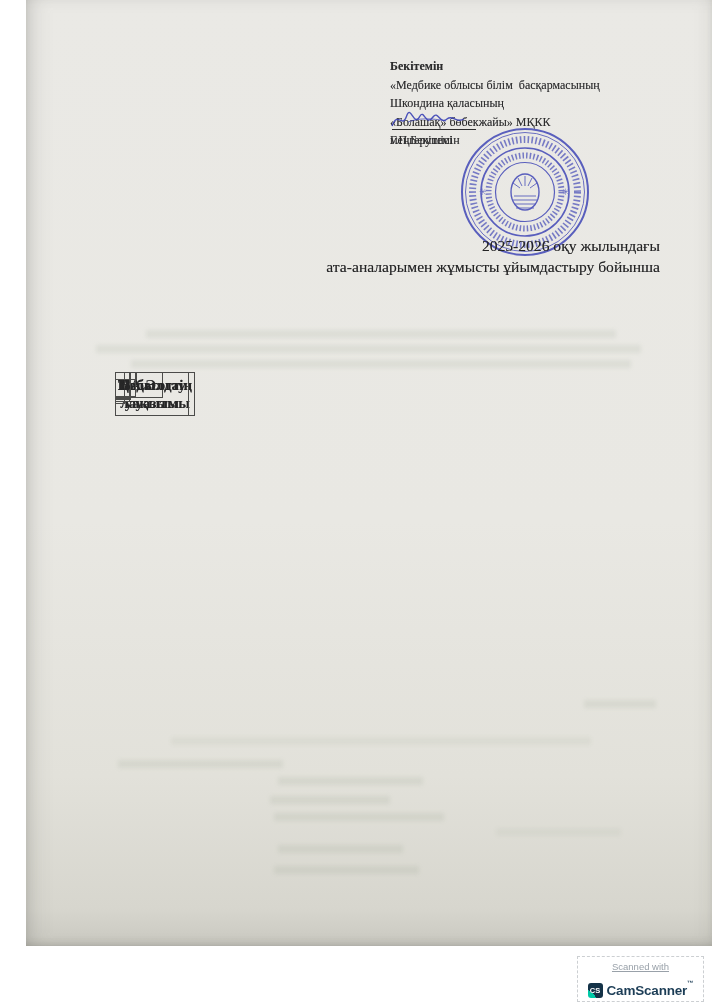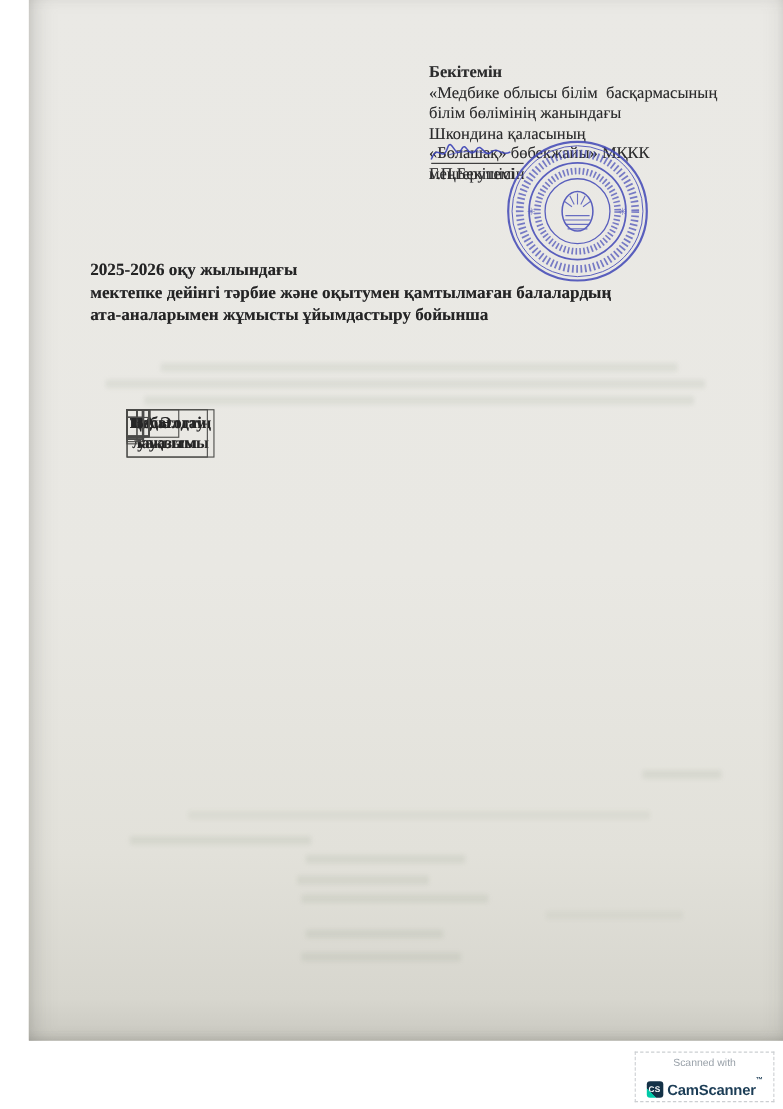--- a/index.html
+++ b/index.html
@@ -13,37 +13,37 @@
     position:absolute;left:26px;top:0;width:686px;height:946px;
     background:linear-gradient(180deg,#eae9e5 0%,#e9e8e3 55%,#e2e1da 82%,#d7d6ce 96%,#c9c8c0 100%);
     box-shadow:inset 14px 0 24px -16px rgba(110,110,105,.5),
                inset -10px 0 20px -14px rgba(120,120,115,.35),
                inset 0 -6px 10px -6px rgba(110,110,100,.35);
   }
   .scan *{position:absolute;}
   
   .approval{
     left:364px;top:57px;width:300px;
-    font-size:15px;line-height:18.6px;color:#2c2c2c;
+    font-size:12px;line-height:18.6px;color:#2c2c2c;
     text-shadow:0 0 .5px rgba(60,60,70,.45);
   }
   .approval .line{position:static;white-space:pre-wrap;}
   .approval .line.bold{font-weight:700;}
   .sign-row{position:static;display:flex;align-items:flex-start;white-space:pre;}
   .sign-line{
     display:inline-block;width:84px;height:1px;
     border-bottom:1.3px solid #2e2e2e;position:relative;top:-3px;margin:0 4px 0 2px;
   }
   .sig-svg{position:absolute;left:-4px;top:-22px;width:86px;height:26px;}
   
   .stamp{left:426px;top:122px;width:146px;height:142px;opacity:.88;}
   
   .doc-title{
-    left:56px;top:236px;width:606px;text-align:left;
-    font-weight:700;font-size:15.6px;line-height:20.6px;color:#242424;
+    left:28px;top:236px;width:606px;text-align:right;
+    font-weight:400;font-size:15.6px;line-height:20.6px;color:#242424;
     text-shadow:0 0 .5px rgba(50,50,60,.5);
   }
   .doc-title .line{position:static;white-space:pre-wrap;}
   
   .bleed{
     background:rgba(105,125,100,.10);
     filter:blur(2px);border-radius:2px;height:8px;
   }
   
   .tbl{
@@ -75,40 +75,39 @@
   .r4-time{padding-top:24px !important;}
   .r5-pos{line-height:18px;}
   .r5-time{padding-top:23px !important;}
   
   .cs-badge{
     position:absolute;left:577px;top:956px;width:127px;height:46px;
     background:#ffffff;border:1px dashed #cccfd2;box-sizing:border-box;
     display:flex;flex-direction:column;align-items:center;justify-content:center;
     font-family:"Liberation Sans","DejaVu Sans",sans-serif;
   }
-  .cs-top{font-size:9.5px;color:#99a1a9;margin-bottom:11px;}
+  .cs-top{font-size:9.5px;color:#99a1a9;margin-bottom:11px;text-decoration:underline;}
   .cs-row{display:flex;align-items:center;gap:4px;}
   .cs-icon{
     width:15px;height:15px;border-radius:3px;
     background:linear-gradient(45deg,#00c9a7 0%,#00c9a7 30%,#143247 30%,#143247 100%);
     color:#fff;font-size:7.5px;font-weight:700;
     display:flex;align-items:center;justify-content:center;letter-spacing:.2px;
   }
   .cs-brand{font-size:13.5px;font-weight:700;color:#1c3d56;letter-spacing:-.2px;}
   .cs-tm{font-size:6.5px;color:#1c3d56;vertical-align:top;position:relative;top:-4px;}
 </style>
 </head>
 <body>
 
 <div class="scan">
 
   <div class="approval">
     <div class="line bold">Бекітемін</div>
     <div class="line">«Медбике облысы білім  басқармасының</div>
-    <div class="line">білім бөлімінің жанындағы</div>
     <div class="line">Шкондина қаласының</div>
     <div class="line">«Болашақ» бөбекжайы» МҚКК</div>
     <div class="sign-row">
       <span>меңгерушісі</span>
       <span class="sign-line">
         <svg class="sig-svg" viewBox="0 0 86 26">
           <path d="M4,20 C10,4 14,24 19,9 C23,-1 26,22 32,10 C36,3 38,21 45,11 C50,4 52,19 59,13 C65,8 68,18 76,13" stroke="#3a41b5" stroke-width="1.4" fill="none" opacity="0.9"></path>
           <path d="M20,16 C30,12 44,12 58,15" stroke="#3a41b5" stroke-width="1" fill="none" opacity="0.7"></path>
         </svg>
       </span>
@@ -129,21 +128,20 @@
       <path d="M73,54 v10 M66,56 l4,8 M80,56 l-4,8 M61,61 l7,5 M85,61 l-7,5" stroke-width="1" opacity="0.9"></path>
     </g>
     <g fill="#464cb8" font-size="9" font-family="'DejaVu Sans',sans-serif" opacity="0.9">
       <text x="27" y="73">✳</text>
       <text x="110" y="73">✳</text>
     </g>
   </svg>
 
   <div class="doc-title">
     <div class="line">2025-2026 оқу жылындағы</div>
-    <div class="line">мектепке дейінгі тәрбие және оқытумен қамтылмаған балалардың</div>
     <div class="line">ата-аналарымен жұмысты ұйымдастыру бойынша</div>
   </div>
 
   <div class="bleed" style="left:120px;top:330px;width:470px;"></div>
   <div class="bleed" style="left:70px;top:345px;width:545px;"></div>
   <div class="bleed" style="left:105px;top:360px;width:500px;"></div>
   <div class="bleed" style="left:558px;top:700px;width:72px;"></div>
   <div class="bleed" style="left:145px;top:737px;width:420px;opacity:.7;"></div>
   <div class="bleed" style="left:92px;top:760px;width:165px;"></div>
   <div class="bleed" style="left:252px;top:777px;width:145px;"></div>

